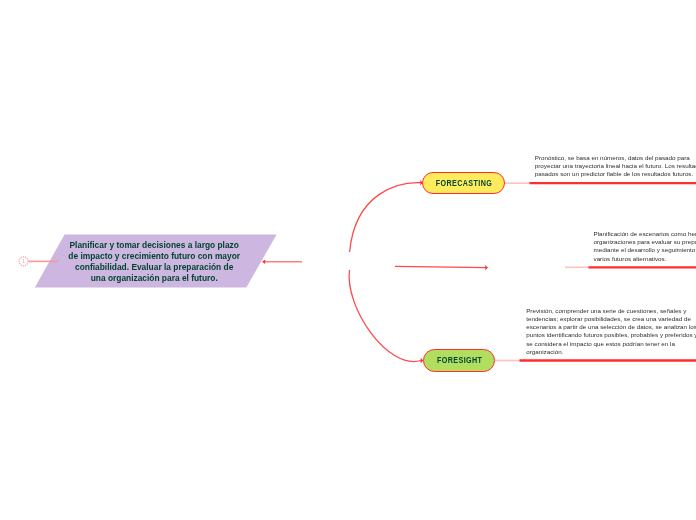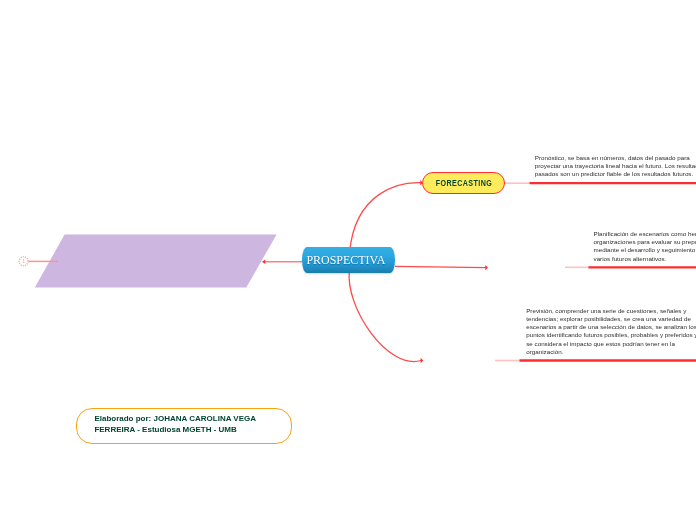--- a/index.html
+++ b/index.html
@@ -71,40 +71,40 @@
   <line x1="504" y1="183.2" x2="530" y2="183.2" stroke="#ffc2c2" stroke-width="1.6"></line>
   <line x1="529.5" y1="183.2" x2="696" y2="183.2" stroke="#ff2d2d" stroke-width="2.3"></line>
 
   <line x1="565" y1="267.3" x2="589" y2="267.3" stroke="#ffc2c2" stroke-width="1.6"></line>
   <line x1="588.5" y1="267.3" x2="696" y2="267.3" stroke="#ff2d2d" stroke-width="2.3"></line>
 
   <line x1="495" y1="360.5" x2="520" y2="360.5" stroke="#ffc2c2" stroke-width="1.6"></line>
   <line x1="519.5" y1="360.5" x2="696" y2="360.5" stroke="#ff2d2d" stroke-width="2.3"></line>
 </svg>
 
+<div id="paraText">
+      <span>Planificar y tomar decisiones a largo plazo de impacto y crecimiento futuro con mayor confiabilidad. Evaluar la preparación de una organización para el futuro.</span>
+    </div>
 
-<div id="central" class="node">
-  <span>PROSPECTIVA</span>
-</div>
 
 <div id="forecasting" class="node pill">
   <span>FORECASTING</span>
+</div>
+<div id="foresight" class="node pill">
+  <span>FORESIGHT</span>
 </div>
 
 <div class="note" style="left:534.8px;top:153.8px;">Pronóstico, se basa en números, datos del pasado para
 proyectar una trayectoria lineal hacia el futuro. Los resultados
 pasados son un predictor fiable de los resultados futuros.</div>
 <div class="note" style="left:593.5px;top:229.9px;">Planificación de escenarios como herramienta para las
 organizaciones para evaluar su preparación para el futuro
 mediante el desarrollo y seguimiento de
 varios futuros alternativos.</div>
 <div class="note" style="left:526.2px;top:306.5px;">Previsión, comprender una serie de cuestiones, señales y
 tendencias; explorar posibilidades, se crea una variedad de
 escenarios a partir de una selección de datos, se analizan los
 puntos identificando futuros posibles, probables y preferidos y
 se considera el impacto que estos podrían tener en la
 organización.</div>
 
-<div id="author">
-  <div id="authorText">Elaborado por: JOHANA CAROLINA VEGA FERREIRA - Estudiosa MGETH - UMB</div>
-</div>
 
 </div>
 
 </body></html>

